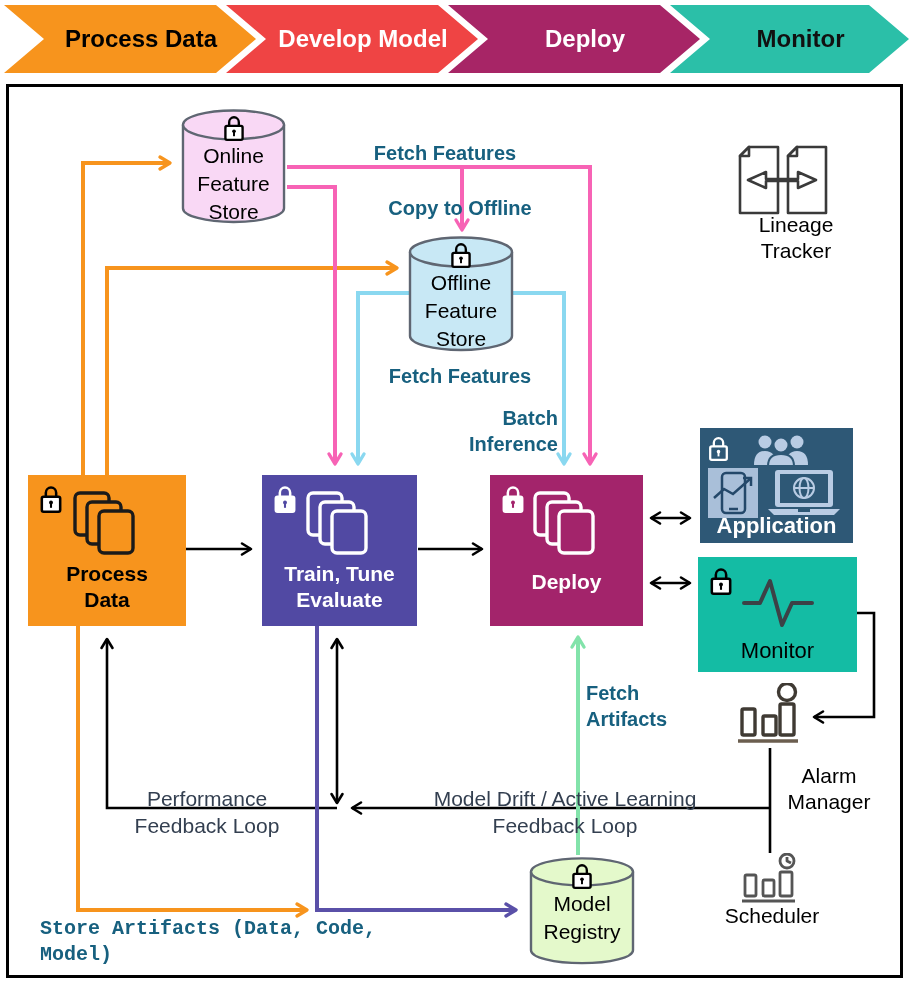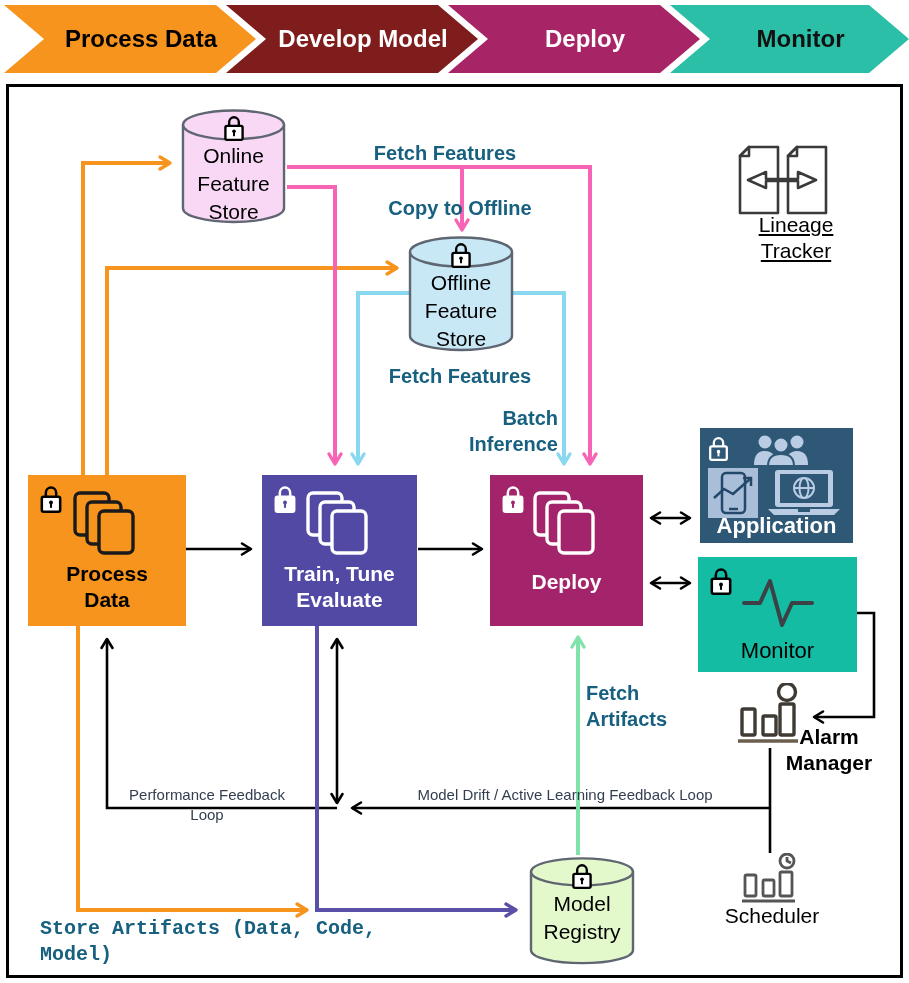--- a/index.html
+++ b/index.html
@@ -4,38 +4,38 @@
 <style>
   html,body{margin:0;padding:0;background:#fff;}
   .page{position:relative;width:909px;height:983px;background:#fff;overflow:hidden;
         font-family:"Liberation Sans","DejaVu Sans",sans-serif;}
   
   .banner{position:absolute;left:0;top:5px;width:909px;height:68px;}
   .chev{position:absolute;top:0;height:68px;display:flex;align-items:center;justify-content:center;
         font-size:24px;font-weight:bold;padding-left:22px;box-sizing:border-box;
         clip-path:polygon(0 0, calc(100% - 40px) 0, 100% 50%, calc(100% - 40px) 100%, 0 100%, 40px 50%);}
   .chev1{left:4px;width:252px;background:#F7941D;color:#000;z-index:4;}
-  .chev2{left:226px;width:252px;background:#7f1d1d;color:#fff;z-index:3;}
+  .chev2{left:226px;width:252px;background:#ef4444;color:#fff;z-index:3;}
   .chev3{left:448px;width:252px;background:#A72566;color:#fff;z-index:2;}
   .chev4{left:670px;width:239px;background:#2BBFA8;color:#111;z-index:1;}
   
   .frame{position:absolute;left:6px;top:84px;width:891px;height:888px;border:3px solid #000;background:#fff;}
   .lines{position:absolute;left:0;top:0;width:909px;height:983px;pointer-events:none;}
   
   .box{position:absolute;display:flex;flex-direction:column;align-items:center;box-sizing:border-box;}
   .box .lock{position:absolute;left:9px;top:8px;}
   .box .docs{margin-top:16px;}
   .boxlabel{font-size:21px;font-weight:bold;text-align:center;line-height:1.25;margin-top:4px;}
   .cyl{position:absolute;}
   .cyl svg.shape{position:absolute;left:0;top:0;}
   .cyl .lock{position:absolute;top:5px;left:50%;transform:translateX(-50%);}
   .cyltext{position:absolute;left:0;right:0;top:0;text-align:center;font-size:21px;line-height:1.33;
            color:#000;padding-top:34px;}
   .elabel{position:absolute;font-size:20px;font-weight:bold;color:#17607F;line-height:1.3;}
-  .flabel{position:absolute;font-size:15px;color:#333F50;line-height:1.3;text-align:center;}
+  .flabel{position:absolute;font-size:21px;color:#333F50;line-height:1.3;text-align:center;}
   .plain{position:absolute;font-size:21px;color:#000;line-height:1.25;text-align:center;}
   .ico{position:absolute;}
 </style>
 </head>
 <body>
 
 <div class="page">
 
   <svg width="0" height="0" style="position:absolute">
     <defs>
@@ -234,32 +234,32 @@
 
   <svg class="ico" style="left:736px;top:143px;" width="94" height="74" viewBox="0 0 94 74">
     <g stroke="#3A3A3A" stroke-width="2.6" fill="#fff" stroke-linejoin="round">
       <path d="M13,4 H42 V70 H4 V13 Z"></path>
         <path d="M13,4 V13 H4 Z"></path>
       <path d="M61,4 H90 V70 H52 V13 Z"></path>
         <path d="M61,4 V13 H52 Z"></path>
       <path d="M30,29 V36 H62 V29 L80,37 L62,45 V38 H30 V45 L12,37 Z" fill="#fff"></path>
     </g>
   </svg>
-  <div class="plain" style="left:746px;top:212px;width:100px;text-decoration:underline;">Lineage Tracker</div>
+  <div class="plain" style="left:746px;top:212px;width:100px;">Lineage Tracker</div>
 
   <svg class="ico" style="left:738px;top:683px;" width="68" height="64" viewBox="0 0 68 64">
     <g stroke="#3F3A33" stroke-width="3.4" fill="none" stroke-linejoin="round">
       <circle cx="49" cy="9" r="8.5"></circle>
       <rect x="4" y="26" width="13" height="26" rx="1.5"></rect>
       <rect x="25" y="33" width="13" height="19" rx="1.5"></rect>
       <rect x="42" y="21" width="14" height="31" rx="1.5"></rect>
       <line x1="0" y1="58" x2="60" y2="58" stroke="#6B5E4F"></line>
     </g>
   </svg>
-  <div class="plain" style="left:774px;top:724px;width:110px;font-weight:bold;">Alarm Manager</div>
+  <div class="plain" style="left:774px;top:763px;width:110px;">Alarm Manager</div>
 
   <svg class="ico" style="left:742px;top:853px;" width="58" height="52" viewBox="0 0 58 52">
     <g stroke="#555" stroke-width="2.8" fill="none" stroke-linejoin="round">
       <circle cx="45" cy="8" r="7"></circle>
       <polyline points="45,4 45,8 49,10"></polyline>
       <rect x="3" y="22" width="11" height="21" rx="1.5"></rect>
       <rect x="21" y="27" width="11" height="16" rx="1.5"></rect>
       <rect x="38" y="19" width="12" height="24" rx="1.5"></rect>
       <line x1="0" y1="48" x2="53" y2="48"></line>
     </g>

